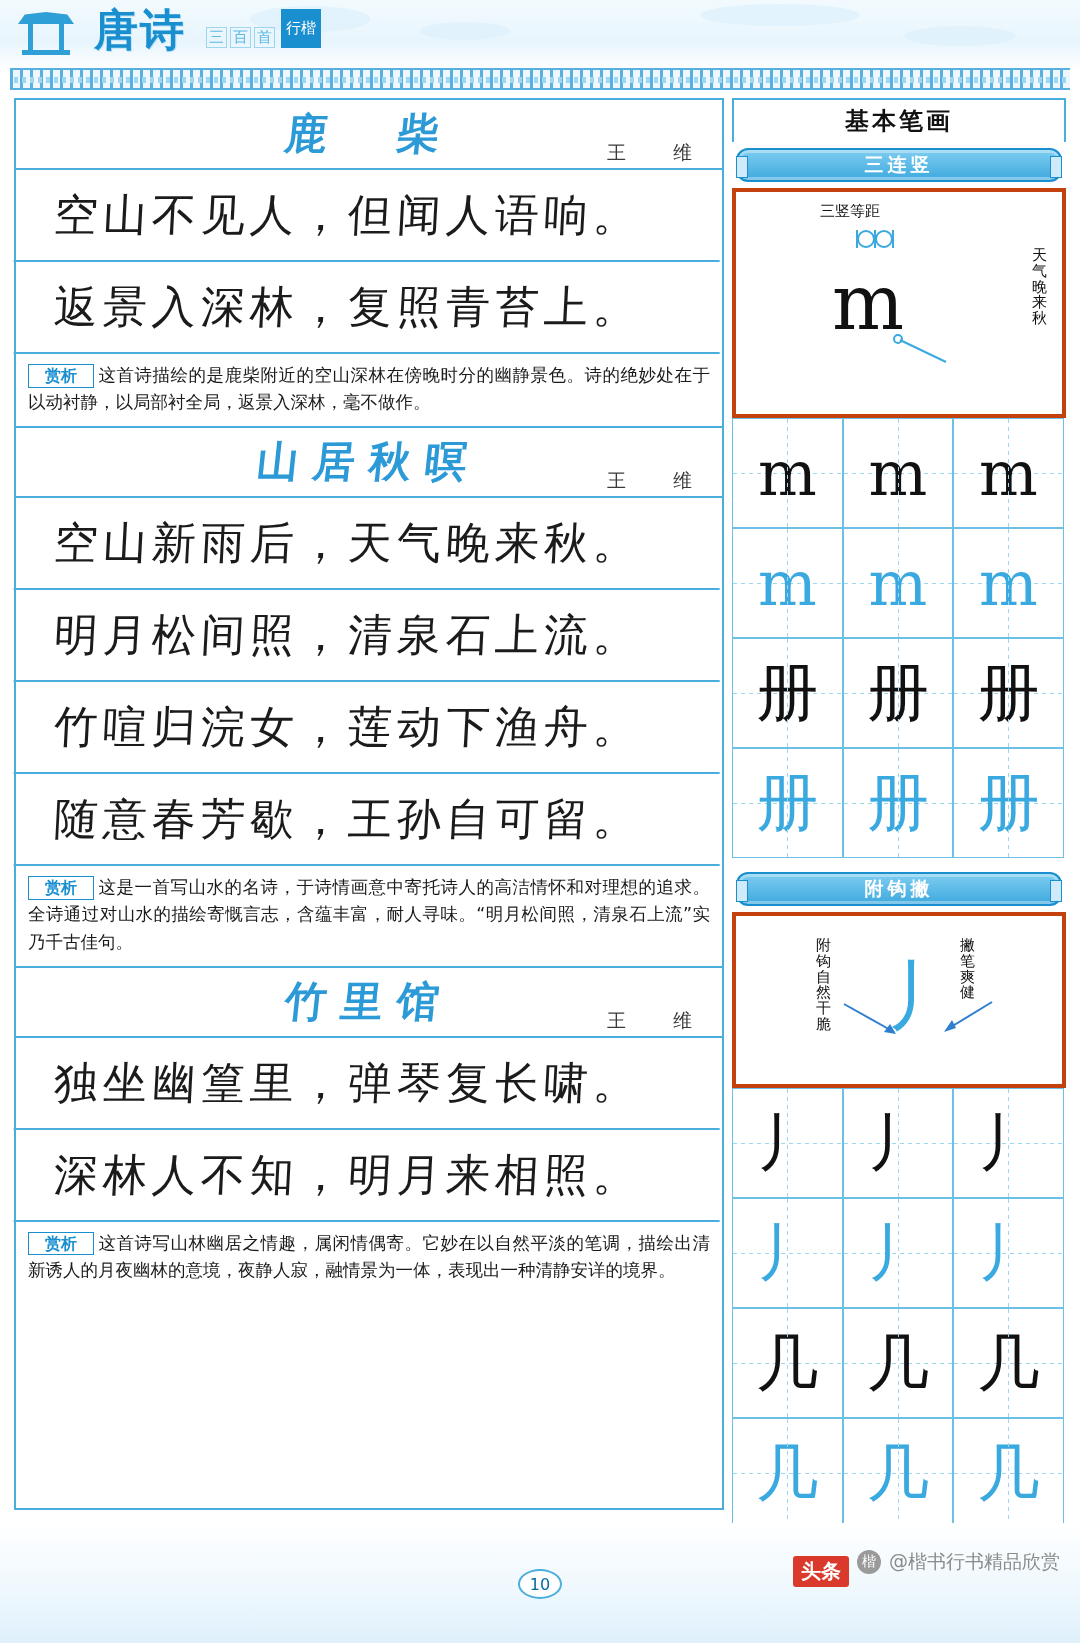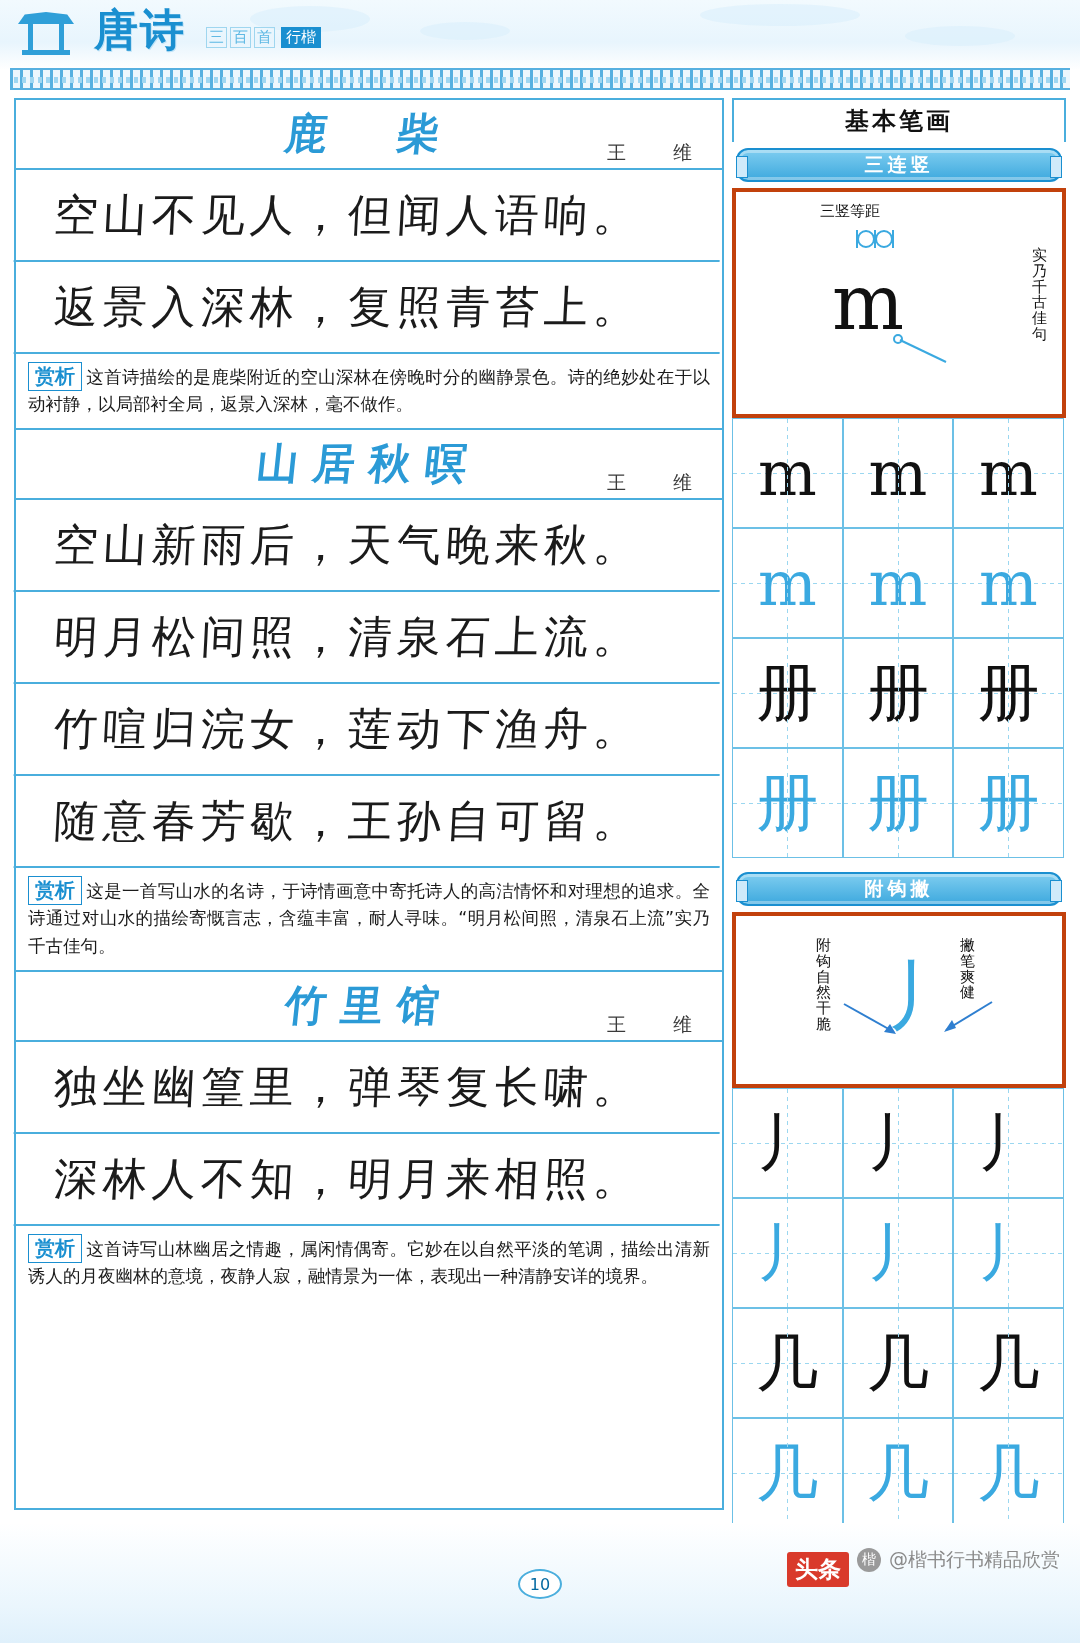--- a/index.html
+++ b/index.html
@@ -41,21 +41,21 @@
     line-height:1; padding-bottom:4px; text-shadow:1px 1px 0 #bfe3f7;
   }
   .logo-sub {
     display:flex; align-items:flex-end; gap:3px; padding-bottom:8px;
   }
   .logo-sub .s {
     font-size:15px; color:#5fb9e4; border:1px solid #9fd6ef; padding:0 2px;
     font-family:"DejaVu Serif","Liberation Serif",serif;
   }
   .logo-sub .tag {
-    background:#1a8fd0; color:#fff; font-size:15px; padding:1px 5px; margin-left:3px;
+    background:#1a8fd0; color:#fff; font-size:15px; padding:10px 5px; margin-left:3px;
     font-family:"DejaVu Serif","Liberation Serif",serif;
   }
   
   .band {
     position:absolute; top:68px; left:10px; width:1060px; height:22px;
     border-top:2px solid #3aa3db; border-bottom:2px solid #3aa3db;
     background:
       repeating-linear-gradient(90deg,#3aa3db 0 3px, transparent 3px 10px),
       #eaf6fd;
     opacity:.85;
@@ -97,22 +97,22 @@
     white-space:nowrap; transform:skewX(-3deg);
   }
   .note {
     padding:8px 12px 10px 12px;
     font-size:17.5px; line-height:1.55; color:#1b1b1b;
     font-family:"DejaVu Sans","Liberation Sans",sans-serif;
     text-align:justify;
   }
   .note .tag {
     display:inline-block; color:#1a8fd0; font-weight:bold;
-    border:1.5px solid #1a8fd0; padding:0 6px; margin-right:4px;
-    font-size:20px; line-height:1.35;
+    border:1.5px solid #1a8fd0; padding:0 16px; margin-right:4px;
+    font-size:16px; line-height:1.35;
   }
 
   
   .rc-title {
     height:44px; border:2px solid #4aaedd; border-bottom:none;
     display:flex; align-items:center; justify-content:center;
     font-family:"DejaVu Serif","Liberation Serif",serif;
     font-size:24px; font-weight:bold; color:#111; letter-spacing:3px;text-align:right;
   }
   .ribbon {
@@ -176,21 +176,21 @@
     width:44px; height:30px; border:2px solid #4aaedd; border-radius:50%;
     display:flex; align-items:center; justify-content:center;
     font-size:16px; color:#0369a1; background:#fff;margin-top:12px;
   }
   .watermark {
     position:absolute; right:20px; bottom:56px;
     display:flex; align-items:center; gap:8px;
     color:#8a8a8a; font-size:19px;
   }
   .wm-badge {
-    background:#d93a2b; color:#fff; font-size:23px; font-weight:bold;
+    background:#d93a2b; color:#fff; font-size:20px; font-weight:bold;
     padding:2px 8px; border-radius:3px;margin-top:20px;
   }
   .wm-dot {
     width:24px; height:24px; border-radius:50%; background:#9a9a9a; color:#fff;
     display:flex; align-items:center; justify-content:center; font-size:14px;
   }
 </style>
 </head>
 <body>
 
@@ -262,21 +262,21 @@
     <div class="ribbon">三连竖</div>
     <div class="demo-box">
       <div class="hlabel" style="left:84px;top:10px;">三竖等距</div>
       <svg width="60" height="26" style="position:absolute;left:118px;top:34px;">
         <circle cx="12" cy="13" r="8" fill="none" stroke="#3aa9e0" stroke-width="2"></circle>
         <circle cx="30" cy="13" r="8" fill="none" stroke="#3aa9e0" stroke-width="2"></circle>
         <line x1="3" y1="4" x2="3" y2="22" stroke="#3aa9e0" stroke-width="2"></line>
         <line x1="21" y1="4" x2="21" y2="22" stroke="#3aa9e0" stroke-width="2"></line>
         <line x1="39" y1="4" x2="39" y2="22" stroke="#3aa9e0" stroke-width="2"></line>
       </svg>
-      <div class="vlabel" style="right:14px;top:56px;">实乃千古佳句</div>
+      <div class="vlabel" style="right:14px;top:56px;">天气晚来秋</div>
       <div class="demo-glyph" style="left:96px;top:66px;">ⅿ</div>
       <svg width="70" height="40" style="position:absolute;left:150px;top:140px;">
         <line x1="60" y1="30" x2="14" y2="8" stroke="#3aa9e0" stroke-width="2"></line>
         <circle cx="12" cy="7" r="4" fill="none" stroke="#3aa9e0" stroke-width="2"></circle>
       </svg>
     </div>
 
     <div class="grid-row">
       <div class="cell">
           <span class="g">ⅿ</span>

